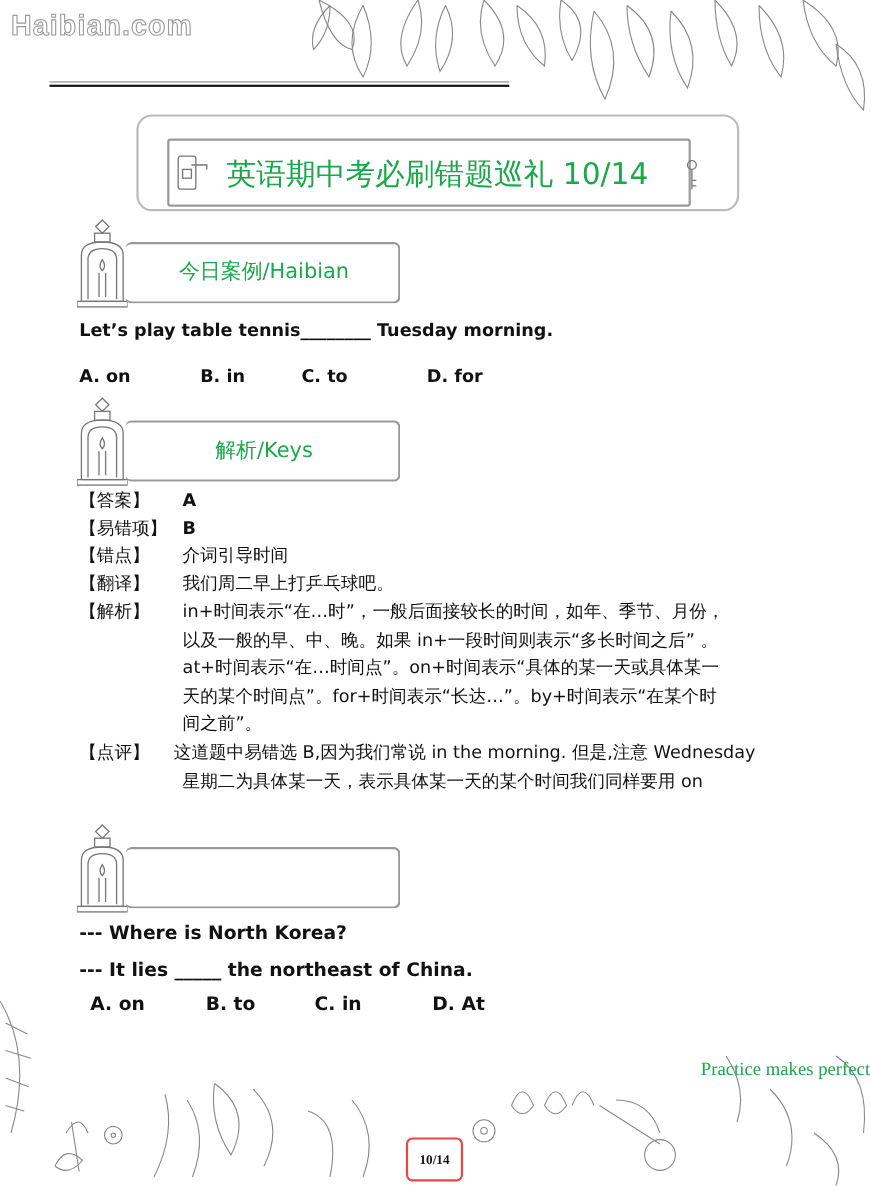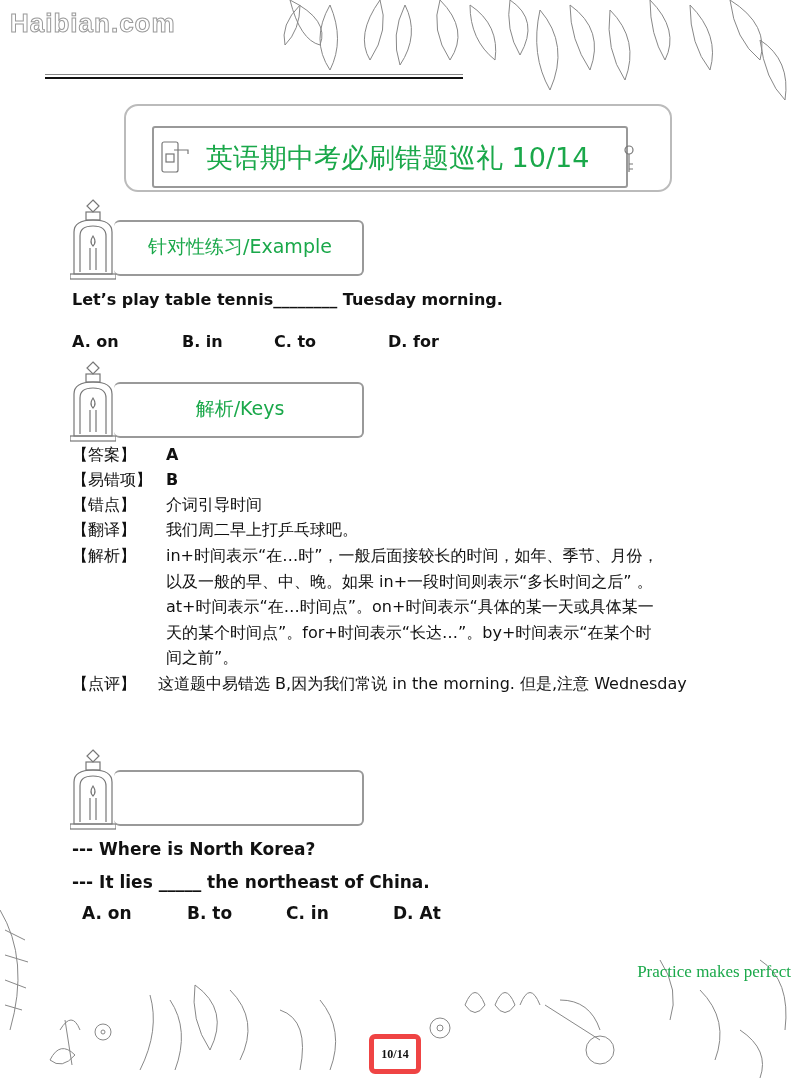--- a/index.html
+++ b/index.html
@@ -57,21 +57,21 @@
   .prac-line { position: absolute; left: 72px; font-size: 17px; font-weight: bold; white-space: nowrap; }
   .prac-opt { position: absolute; top: 903px; font-size: 17px; font-weight: bold; white-space: nowrap; }
 
   .motto {
     position: absolute; left: 0; width: 791px; top: 962px; text-align: right;
     font-family: "Liberation Serif", serif; font-size: 17px; color: #1aa84a;
     padding-left: 6px;
   }
   .page-box {
     position: absolute; left: 369px; top: 1034px; width: 52px; height: 40px;
-    border: 5px solid #ef4444; border-radius: 6px; background: #fff;
+    border: 2px solid #ef4444; border-radius: 6px; background: #fff;
     font-family: "Liberation Serif", serif; font-size: 12px; font-weight: bold;
     display: flex; align-items: center; justify-content: center;
   }
 </style>
 </head>
 <body>
 
 <div class="watermark">Haibian.com</div>
 <div class="top-rule">
   <div class="thin"></div>
@@ -115,21 +115,21 @@
   <svg class="lantern" viewBox="0 0 46 82" fill="none" stroke="#777" stroke-width="1.2">
     <path d="M23 2 L29 8 L23 14 L17 8 Z"></path>
     <rect x="16" y="14" width="14" height="8"></rect>
     <path d="M4 76 V34 Q4 22 23 22 Q42 22 42 34 V76 Z"></path>
     <path d="M10 74 V38 Q10 28 23 28 Q36 28 36 38 V74"></path>
     <path d="M23 38 Q19 44 23 48 Q27 44 23 38 Z"></path>
     <path d="M20 50 V72 M26 50 V72"></path>
     <rect x="0" y="76" width="46" height="5"></rect>
   </svg>
   <div class="box"></div>
-  <div class="label">针对性练习/Example</div>
+  <div class="label">今日案例/Haibian</div>
 </div>
 
 <div class="q-line" style="top:290px;">Let’s play table tennis________ Tuesday morning.</div>
 <div class="opt" style="left:72px;top:332px;">A. on</div>
 <div class="opt" style="left:182px;top:332px;">B. in</div>
 <div class="opt" style="left:274px;top:332px;">C. to</div>
 <div class="opt" style="left:388px;top:332px;">D. for</div>
 
 <div class="sec-head" style="top:360px;">
   <svg class="lantern" viewBox="0 0 46 82" fill="none" stroke="#777" stroke-width="1.2">
@@ -170,20 +170,21 @@
     <div>at+时间表示“在…时间点”。on+时间表示“具体的某一天或具体某一</div>
     <div>天的某个时间点”。for+时间表示“长达…”。by+时间表示“在某个时</div>
     <div>间之前”。</div>
   </div>
 </div>
 
 <div class="key-row" style="top:671px;width:660px;">
   <span class="key-tag">【点评】</span>
   <div class="key-para" style="top:0;left:86px;">
     <div>这道题中易错选 B,因为我们常说 in the morning. 但是,注意 Wednesday</div>
+    <div style="padding-left:8px;">星期二为具体某一天，表示具体某一天的某个时间我们同样要用 on</div>
   </div>
 </div>
 
 <div class="sec-head" style="top:748px;">
   <svg class="lantern" viewBox="0 0 46 82" fill="none" stroke="#777" stroke-width="1.2">
     <path d="M23 2 L29 8 L23 14 L17 8 Z"></path>
     <rect x="16" y="14" width="14" height="8"></rect>
     <path d="M4 76 V34 Q4 22 23 22 Q42 22 42 34 V76 Z"></path>
     <path d="M10 74 V38 Q10 28 23 28 Q36 28 36 38 V74"></path>
     <path d="M23 38 Q19 44 23 48 Q27 44 23 38 Z"></path>

